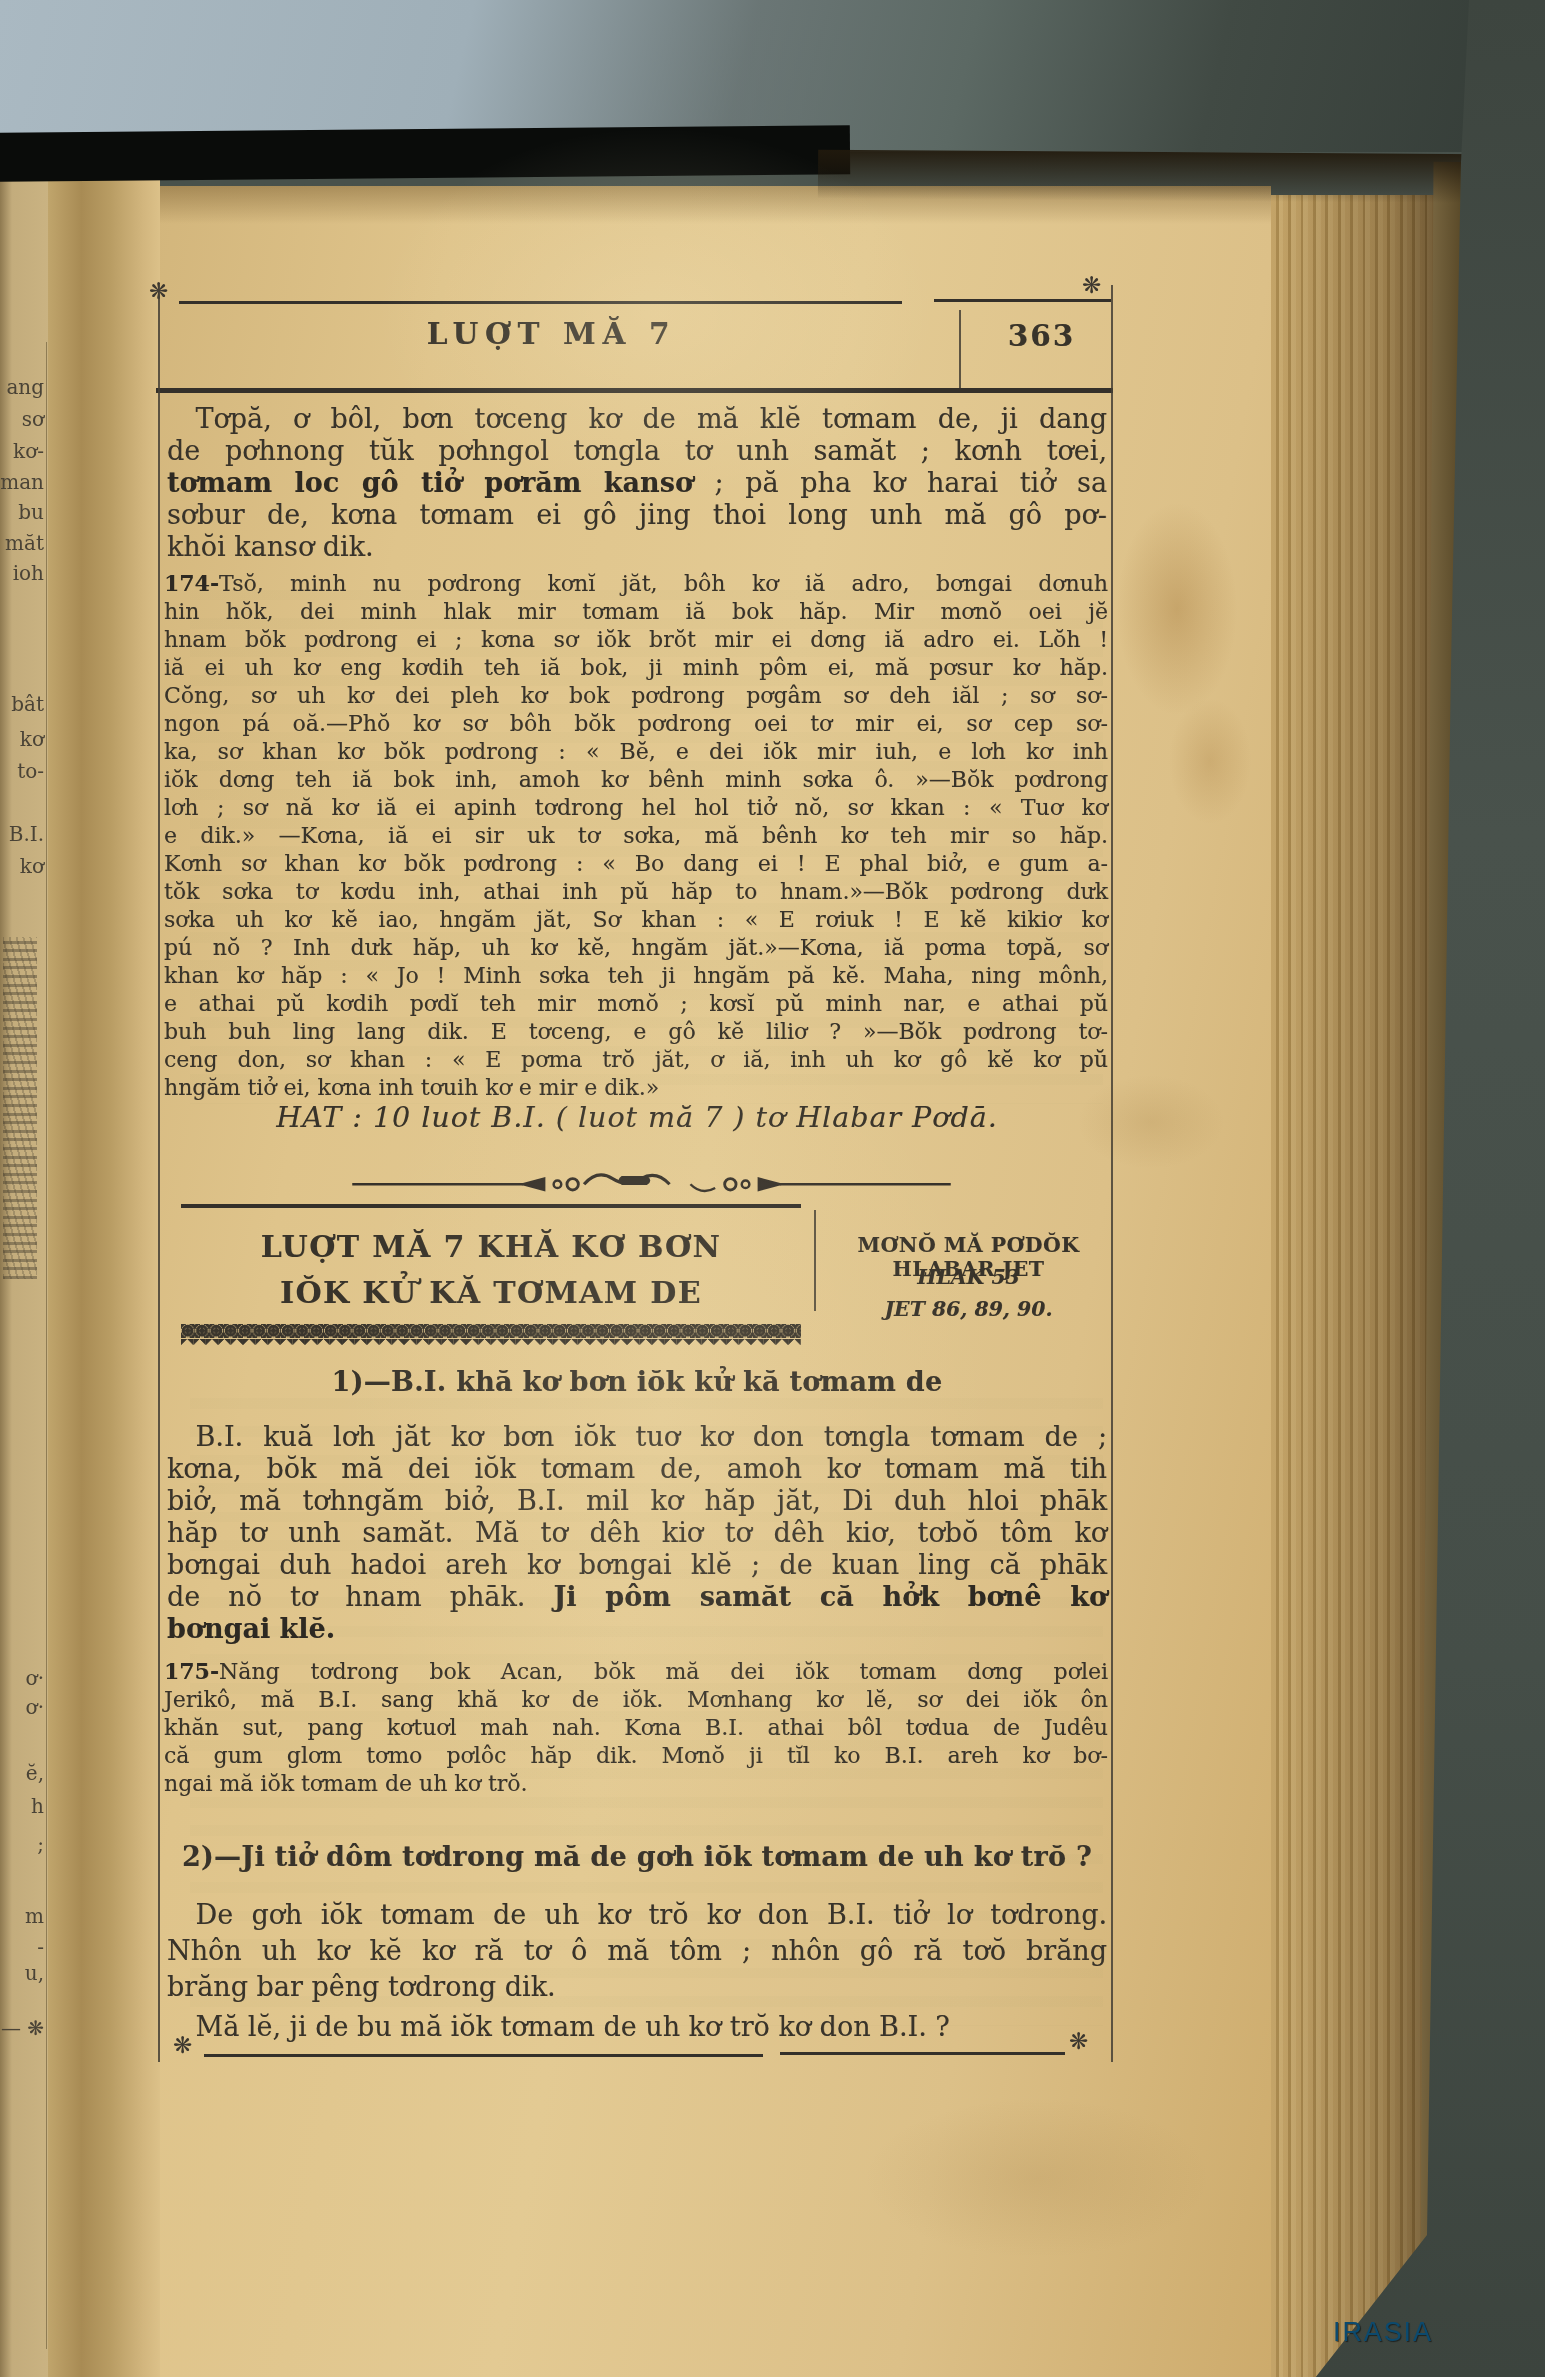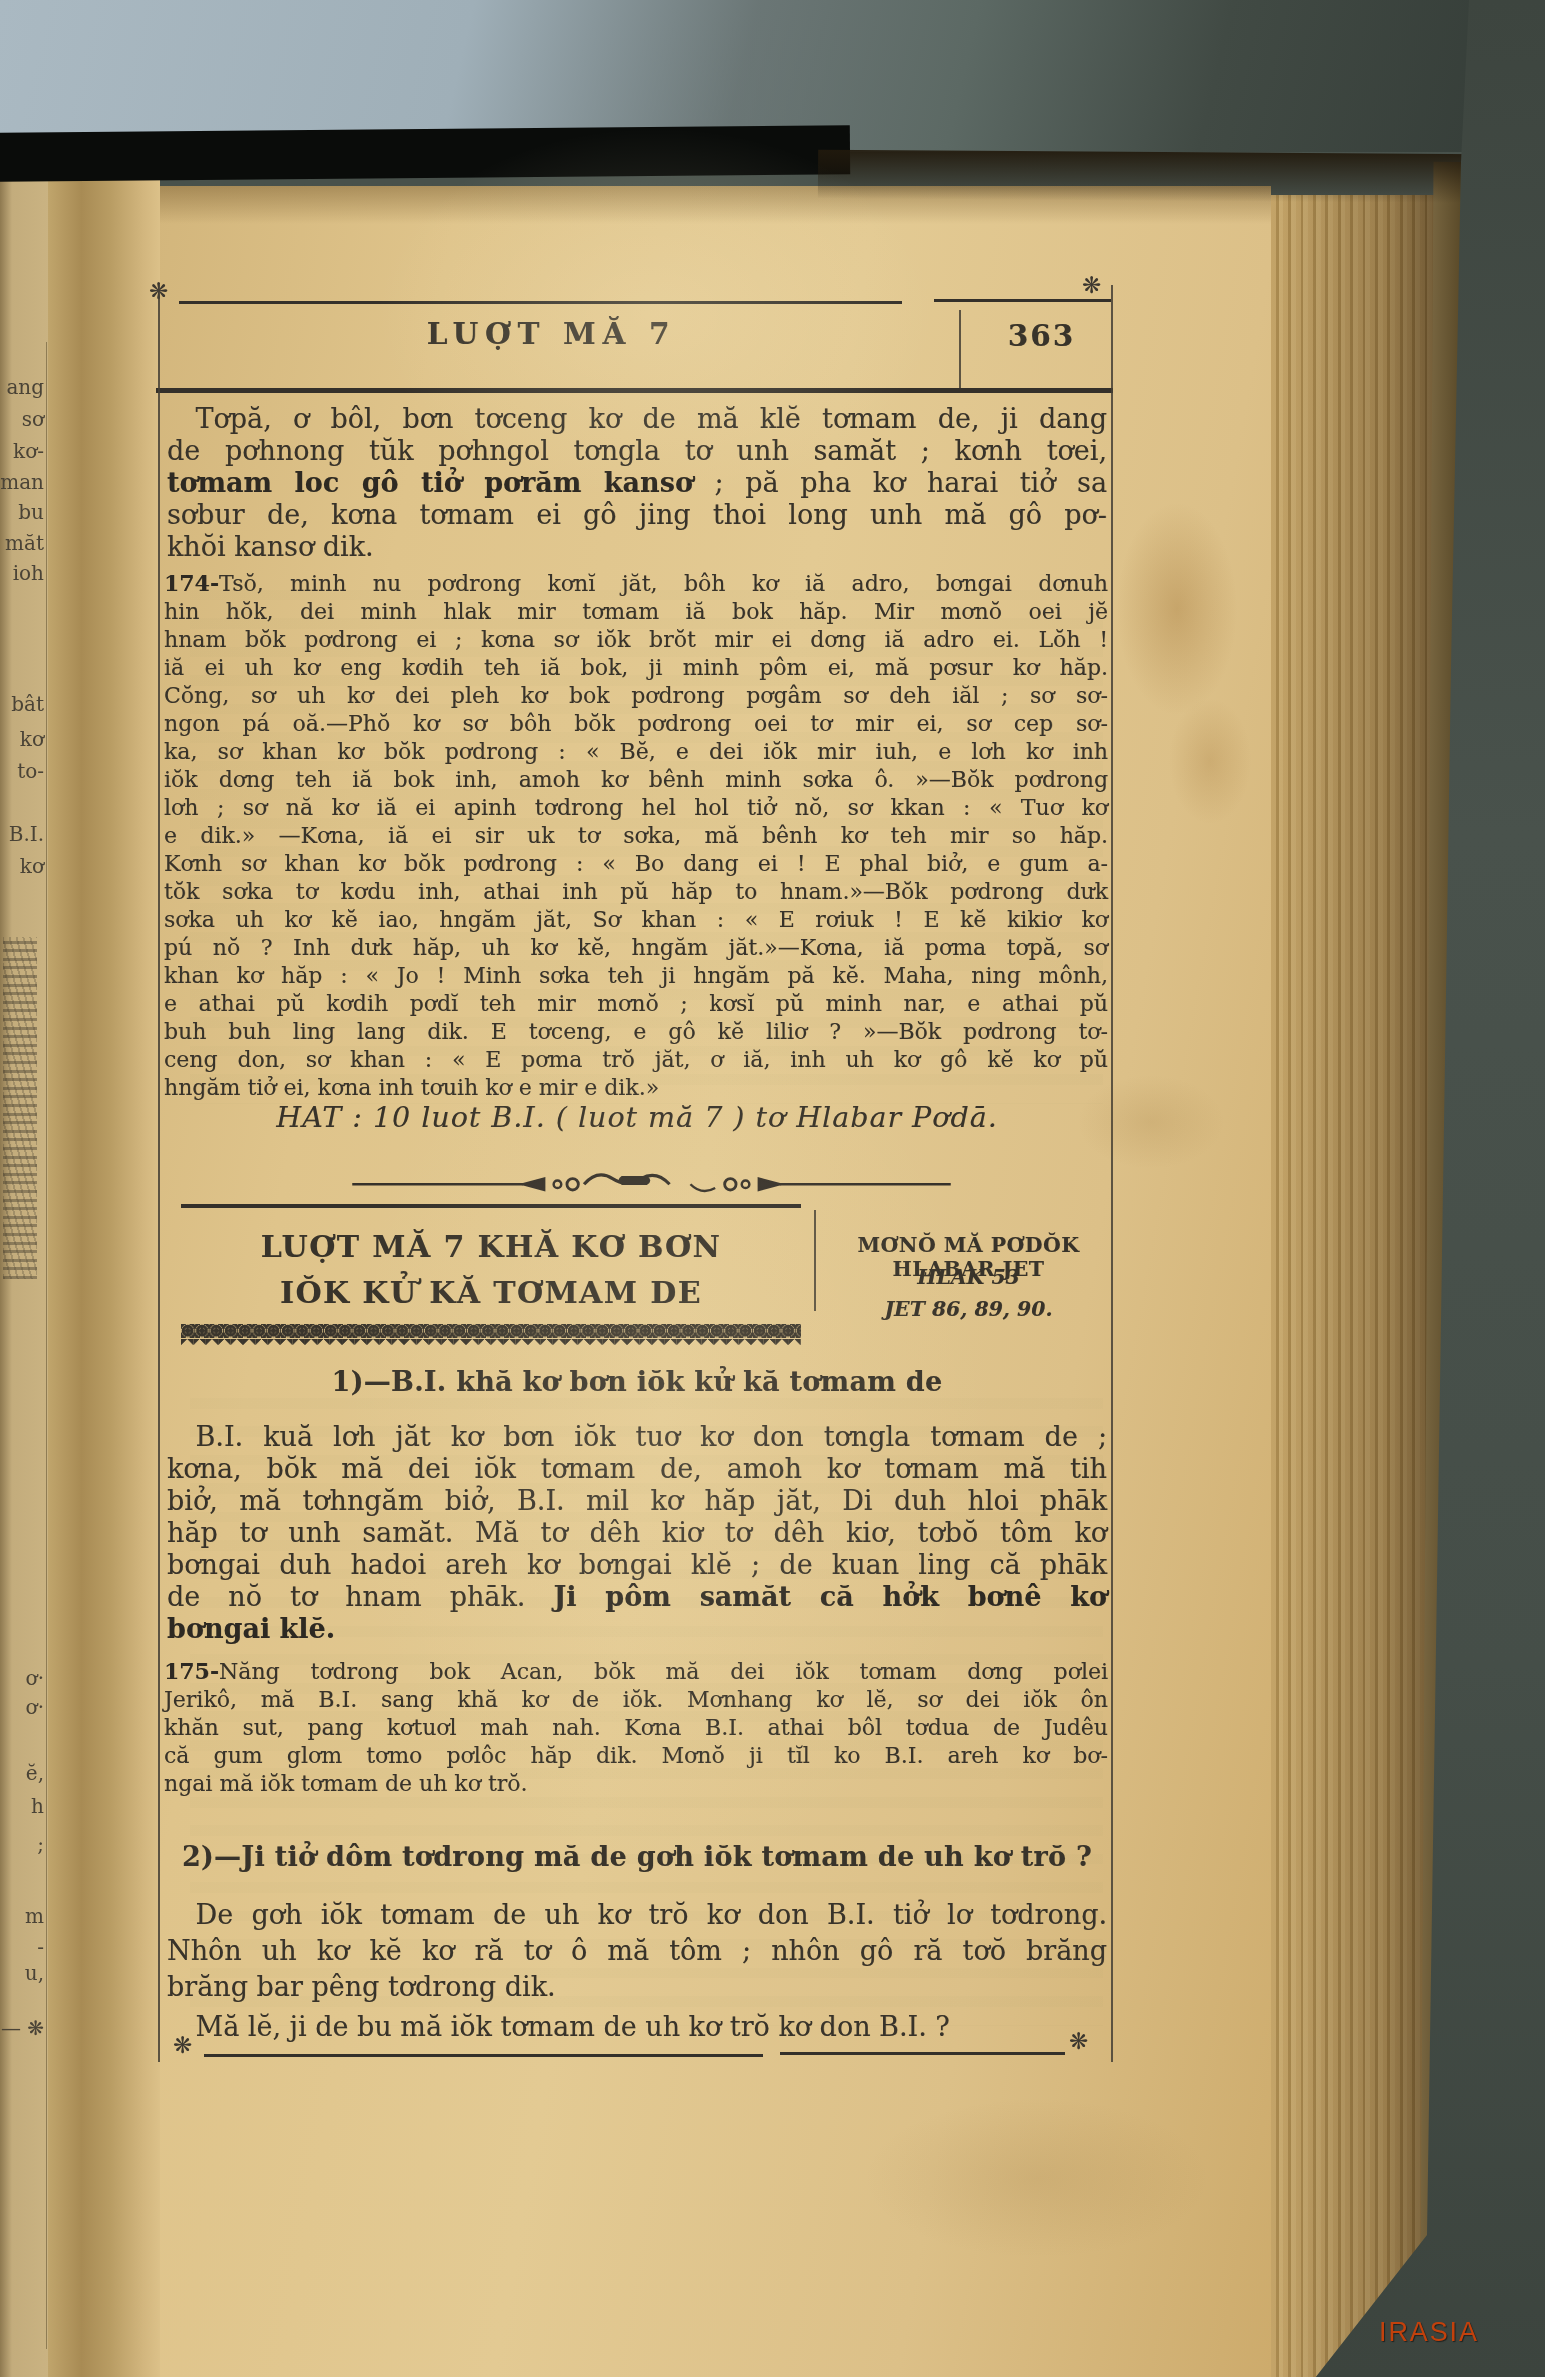--- a/index.html
+++ b/index.html
@@ -10,21 +10,21 @@
 
   
   .top-band{left:0;top:0;width:1546px;height:152px;
     background:linear-gradient(103deg,#aab9c2 0%,#9fafb8 30%,#8795998a 48%,#5c6964 62%,#414a44 78%,#343c37 100%);}
   .cover-strip{left:-5.7px;top:129px;width:856px;height:49px;background:#0a0c0a;transform:rotate(-0.5deg);}
   .pagetop-shadow{left:818px;top:152px;width:666px;height:49px;transform:rotate(0.4deg);
     background:linear-gradient(180deg,rgba(34,26,13,.92),rgba(34,26,13,.35) 60%,transparent);}
   .dark-overlay{left:0;top:0;width:1546px;height:2378px;z-index:40;pointer-events:none;
     background:linear-gradient(180deg,#3d453f 0%,#49524c 35%,#454e48 70%,#3c443e 100%);
     clip-path:polygon(1469px 0px,1546px 0px,1546px 2378px,1315px 2378px,1427px 2235px,1451px 666px,1461px 162px);}
-  .watermark{left:1379px;top:2317px;z-index:50;color:#c2410c;
+  .watermark{left:1333px;top:2317px;z-index:50;color:#0c4a6e;
     font:27px "Liberation Sans","DejaVu Sans",sans-serif;letter-spacing:1.9px;
     text-shadow:1px 1px 1px rgba(0,0,0,.5);}
 
   
   .prev-page{left:0;top:169px;width:48px;height:2208px;
     background:linear-gradient(90deg,#8e7950 0%,#c3ac7c 25%,#cab382 100%);}
   .prev-edge-line{left:46px;top:342px;width:1px;height:2007px;background:#6f5f3c;opacity:.65;}
   .gutter{left:48px;top:175px;width:112px;height:2203px;
     background:linear-gradient(90deg,#c0a56c 0%,#a88b54 30%,#b89c63 55%,#d2b67e 85%,#dcc189 100%);}
   .main-page{left:160px;top:186px;width:1111px;height:2191px;

